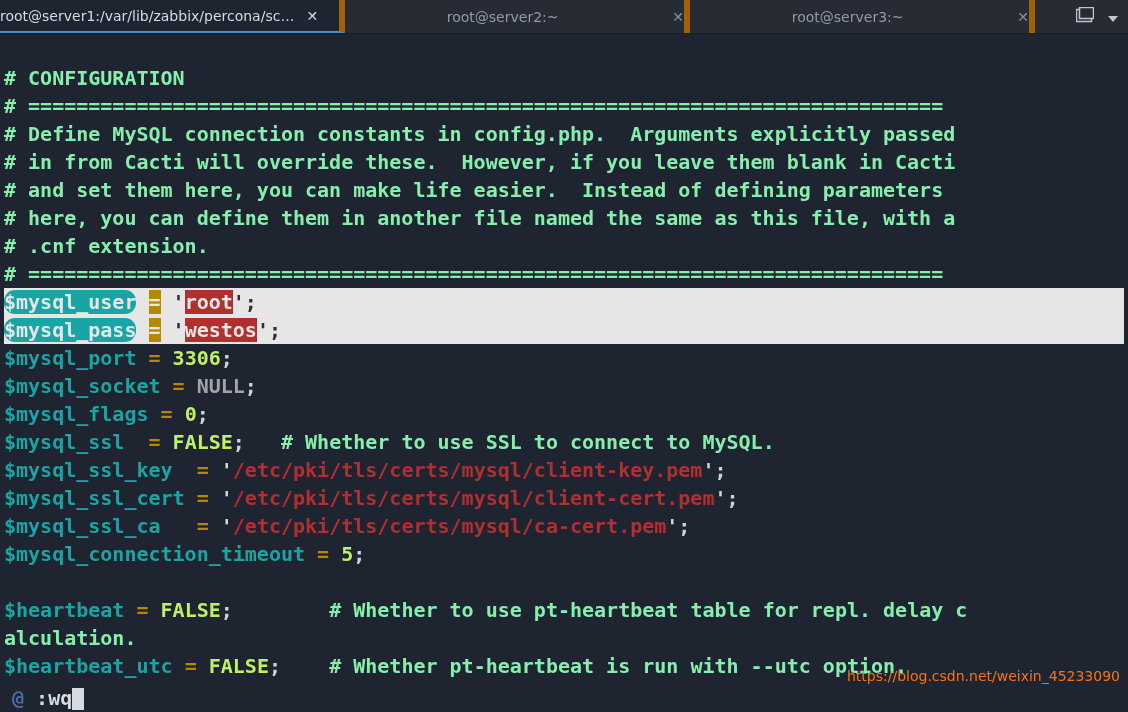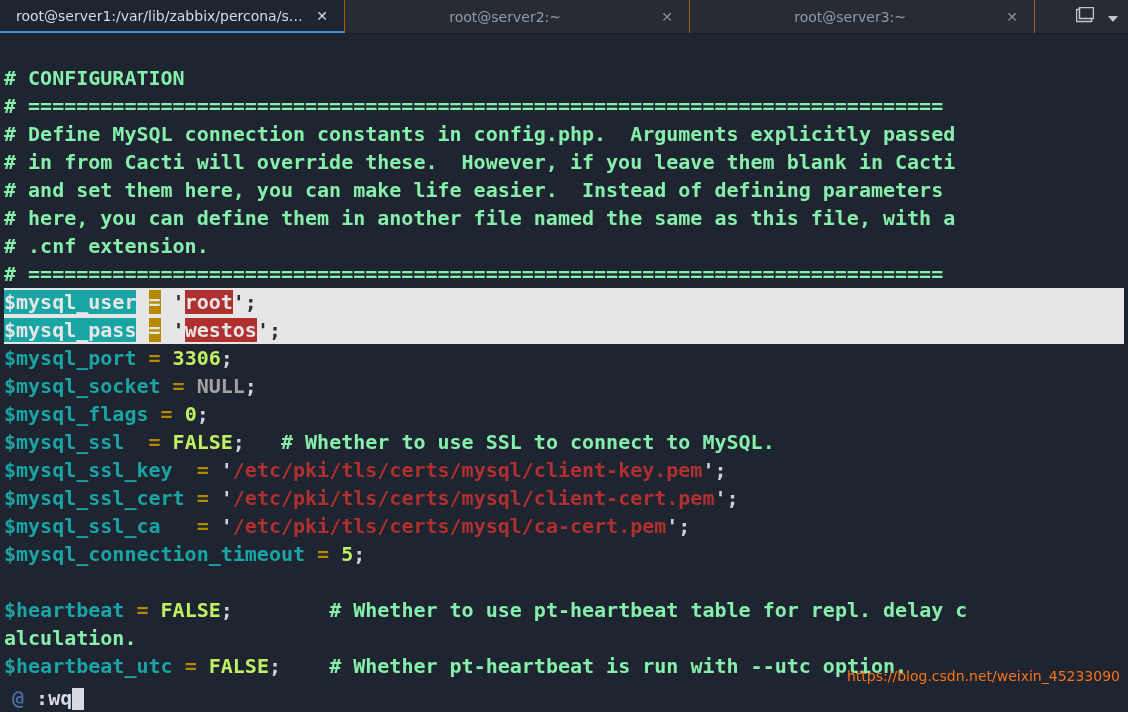--- a/index.html
+++ b/index.html
@@ -18,23 +18,23 @@
     display: flex;
     align-items: stretch;
     color: #929aa8;
     font-family: "DejaVu Sans", sans-serif;
     font-size: 14px;
     border-bottom: 1px solid #1a1d24;
   }
   .tab {
     display: flex;
     align-items: center;
-    padding: 0 16px;
+    padding: 0 0;
     gap: 12px;
-    border-right: 1px solid #a16207;
+    border-right: 6px solid #a16207;
     min-width: 0;
   }
   .tab.active {
     background: #1e2430;
     border-bottom: 2px solid #4a90d9;
     color: #d6dae2;
   }
   .tab .title {
     white-space: nowrap;
     overflow: hidden;
@@ -56,21 +56,21 @@
   }
   .right-icons .icon { cursor: pointer; }
   .editor {
     padding: 2px 0 0 4px;
     line-height: 28px;
     white-space: pre;
     font-weight: bold;
     letter-spacing: 0px;
   }
   .comment  { color: #86efac; }
-  .var      { color: #1aa5a5; }
+  .var      { color: #1aa5a5; border-radius: 11px; }
   .op       { color: #b58900; }
   .str      { color: #b03030; }
   .num      { color: #bef264; }
   .kw       { color: #a3a3a3; }
   .plain    { color: #cdd3de; }
   .hl-line  { background: #e6e6e6; display: inline-block; width: 1120px; }
   .hl-line .var     { color: #e6e6e6; background: #1aa5a5; }
   .hl-line .op      { color: #e6e6e6; background: #b58900; }
   .hl-line .str     { color: #e6e6e6; background: #b03030; }
   .hl-line .q       { color: #303030; background: #e6e6e6; }

